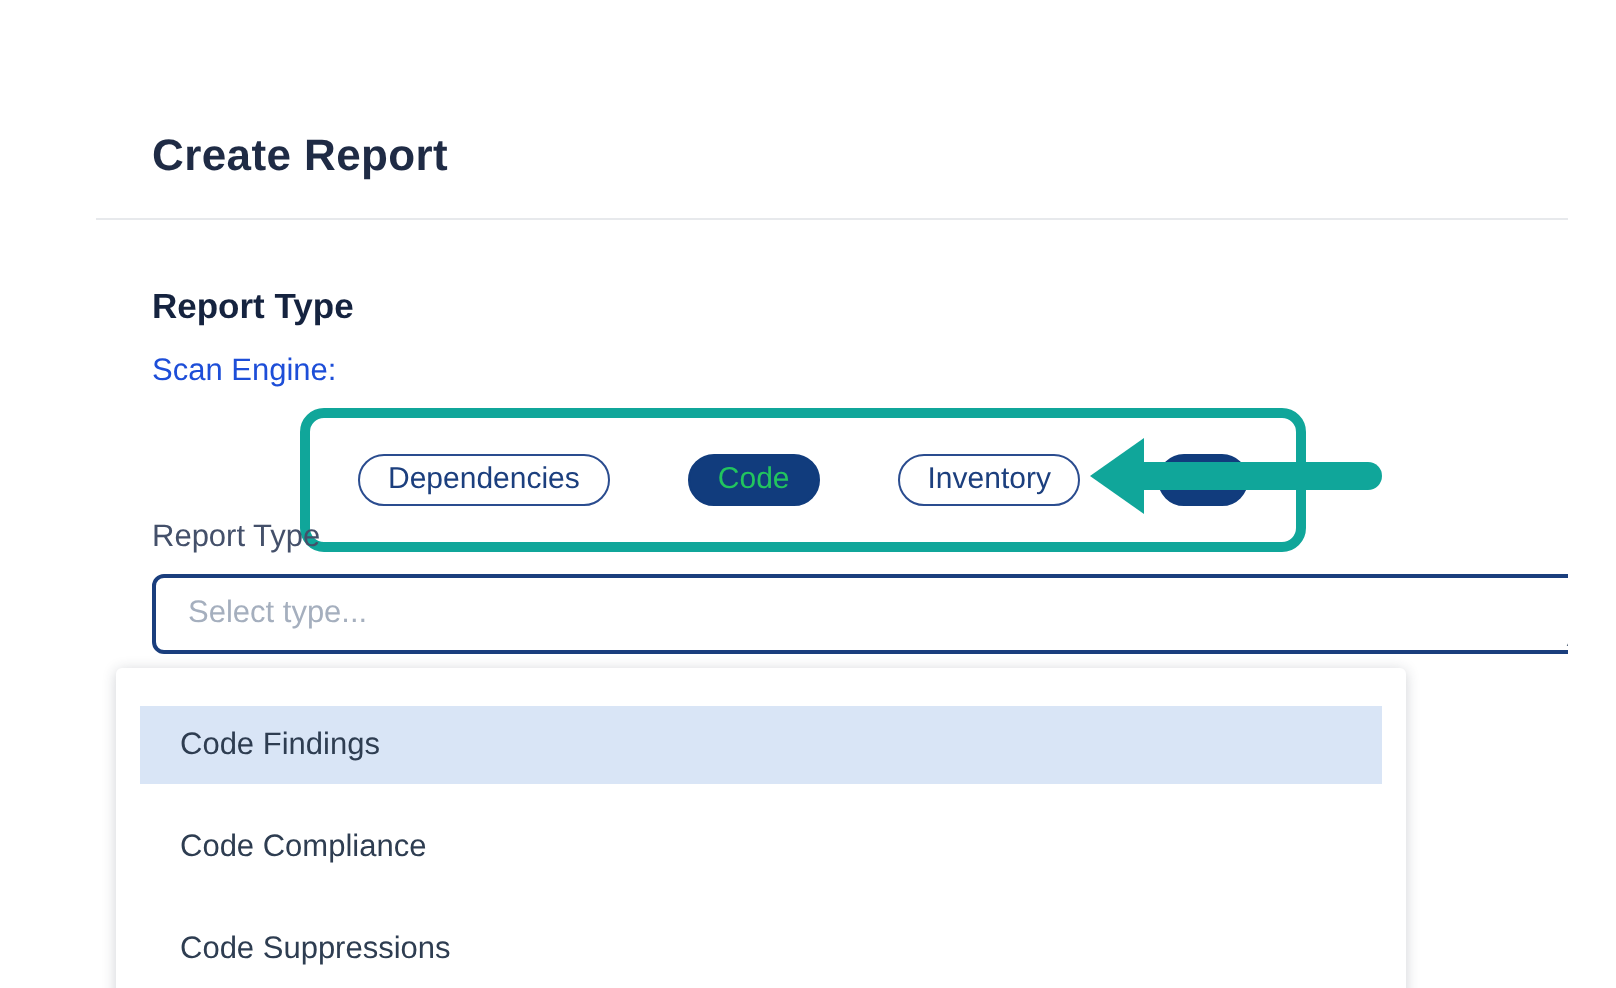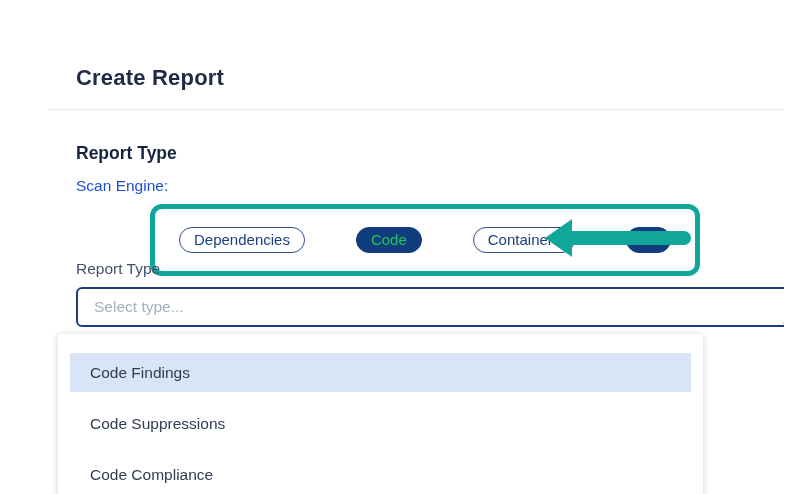--- a/index.html
+++ b/index.html
@@ -9,21 +9,21 @@
   
   .modal-title { position:absolute; left:28px; top:17px; font-size:22px; font-weight:600; color:#1F2B45; letter-spacing:.2px; }
   .close-btn { position:absolute; right:16px; top:14px; width:32px; height:32px; border:none; background:transparent; cursor:pointer; font-size:19px; color:#232F3E; line-height:32px; text-align:center; }
   .header-divider { position:absolute; left:0; top:61px; width:808px; height:1px; background:#E7E9EC; }
 
   
   .section-heading { position:absolute; left:28px; top:95px; font-size:17.5px; font-weight:700; color:#15233F; }
   .scan-engine-label { position:absolute; left:28px; top:129px; font-size:15.5px; color:#1d4ed8; }
 
   
-  .engine-box { position:absolute; left:102px; top:156px; display:flex; align-items:center; gap:27px; padding:6px 12px; border:5px solid #10A69A; border-radius:12px; background:#fff; }
+  .engine-box { position:absolute; left:102px; top:156px; display:flex; align-items:center; gap:15px; padding:6px 12px; border:5px solid #10A69A; border-radius:12px; background:#fff; }
   .pill { font-size:15px; padding:3px 14px 4px; border-radius:999px; border:1.5px solid #2A4C8F; background:#fff; color:#1C3F7E; cursor:pointer; font-family:inherit; white-space:nowrap; }
   .pill.selected { background:#113C7D; border-color:#113C7D; color:#22c55e; }
 
   
   .arrow { position:absolute; left:485px; top:158px; width:146px; height:40px; }
   .arrow-head { position:absolute; left:0; top:1px; width:0; height:0; border-top:19px solid transparent; border-bottom:19px solid transparent; border-right:27px solid #10A69A; }
   .arrow-tail { position:absolute; left:24px; top:13px; width:122px; height:14px; background:#10A69A; border-radius:0 999px 999px 0; }
 
   
   .field-label { position:absolute; left:28px; top:212px; font-size:15.5px; color:#44506A; }
@@ -49,41 +49,41 @@
 
   <div class="section-heading">Report Type</div>
   <div class="scan-engine-label">Scan Engine:</div>
 
   <div class="engine-box">
 
       <button class="pill">Dependencies</button>
 
       <button class="pill selected">Code</button>
 
-      <button class="pill">Containers</button>
+      <button class="pill">Inventory</button>
 
       <button class="pill selected">AI</button>
     </div>
 
   <div class="arrow">
     <div class="arrow-head"></div>
     <div class="arrow-tail"></div>
   </div>
 
   <div class="field-label">Report Type</div>
 
   <div class="select-box">
     <span class="select-placeholder">Select type...</span>
     <span class="select-caret">▲</span>
   </div>
 
   <div class="dropdown">
 
       <div class="option highlighted">Code Findings</div>
 
+      <div class="option">Code Compliance</div>
+
       <div class="option">Code Suppressions</div>
-
-      <div class="option">Code Compliance</div>
 
 
     </div>
 
 </div>
 
 </body></html>

